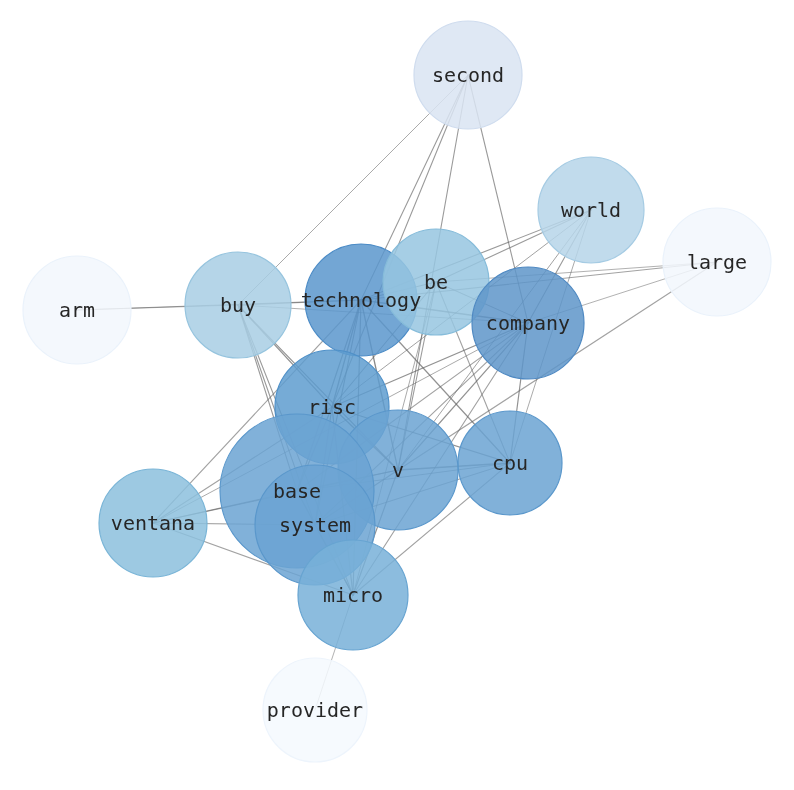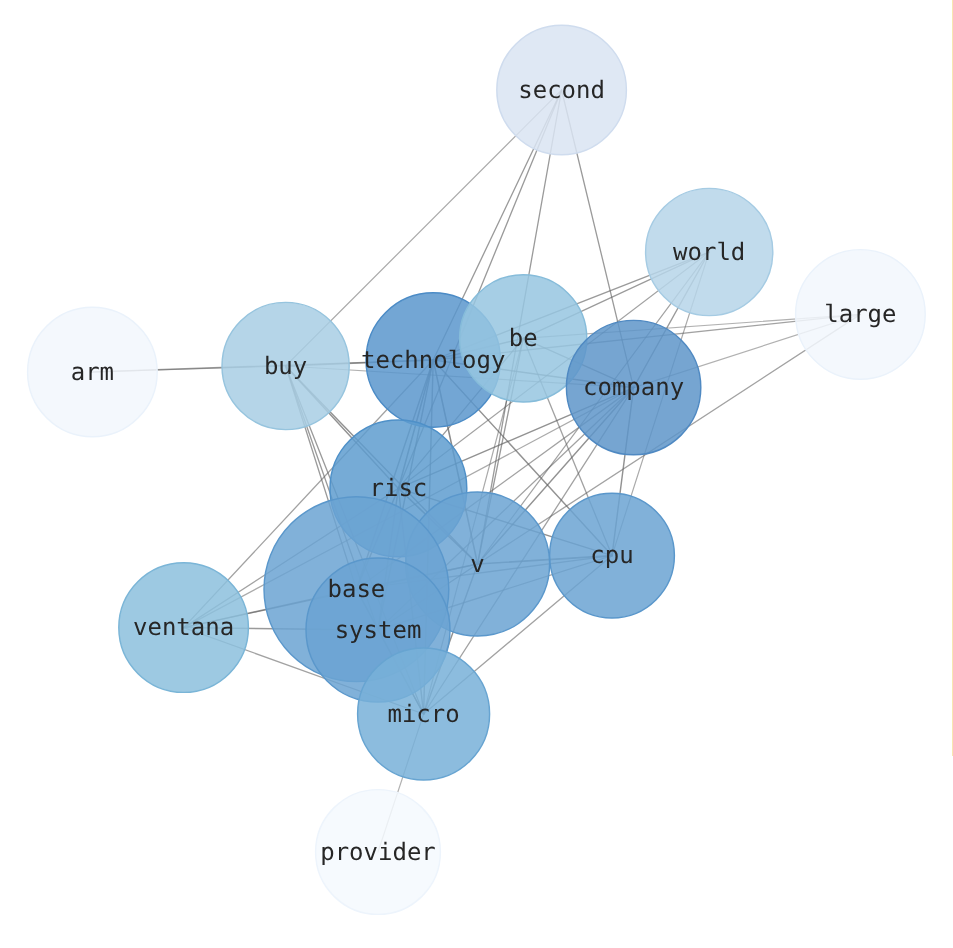--- a/index.html
+++ b/index.html
@@ -10,21 +10,21 @@
   body {
     width: 794px;
     height: 790px;
     font-family: "DejaVu Sans Mono", "Liberation Mono", monospace;
     overflow: hidden;
   }
   #graph-root {
     position: relative;
     width: 794px;
     height: 630px;
-    background: #eab308;
+    background: #1d4ed8;
   }
   svg#network-canvas {
     display: block;
     width: 794px;
     height: 790px;
   }
   .node-circle {
     stroke-width: 1.2;
   }
   .node-label {

